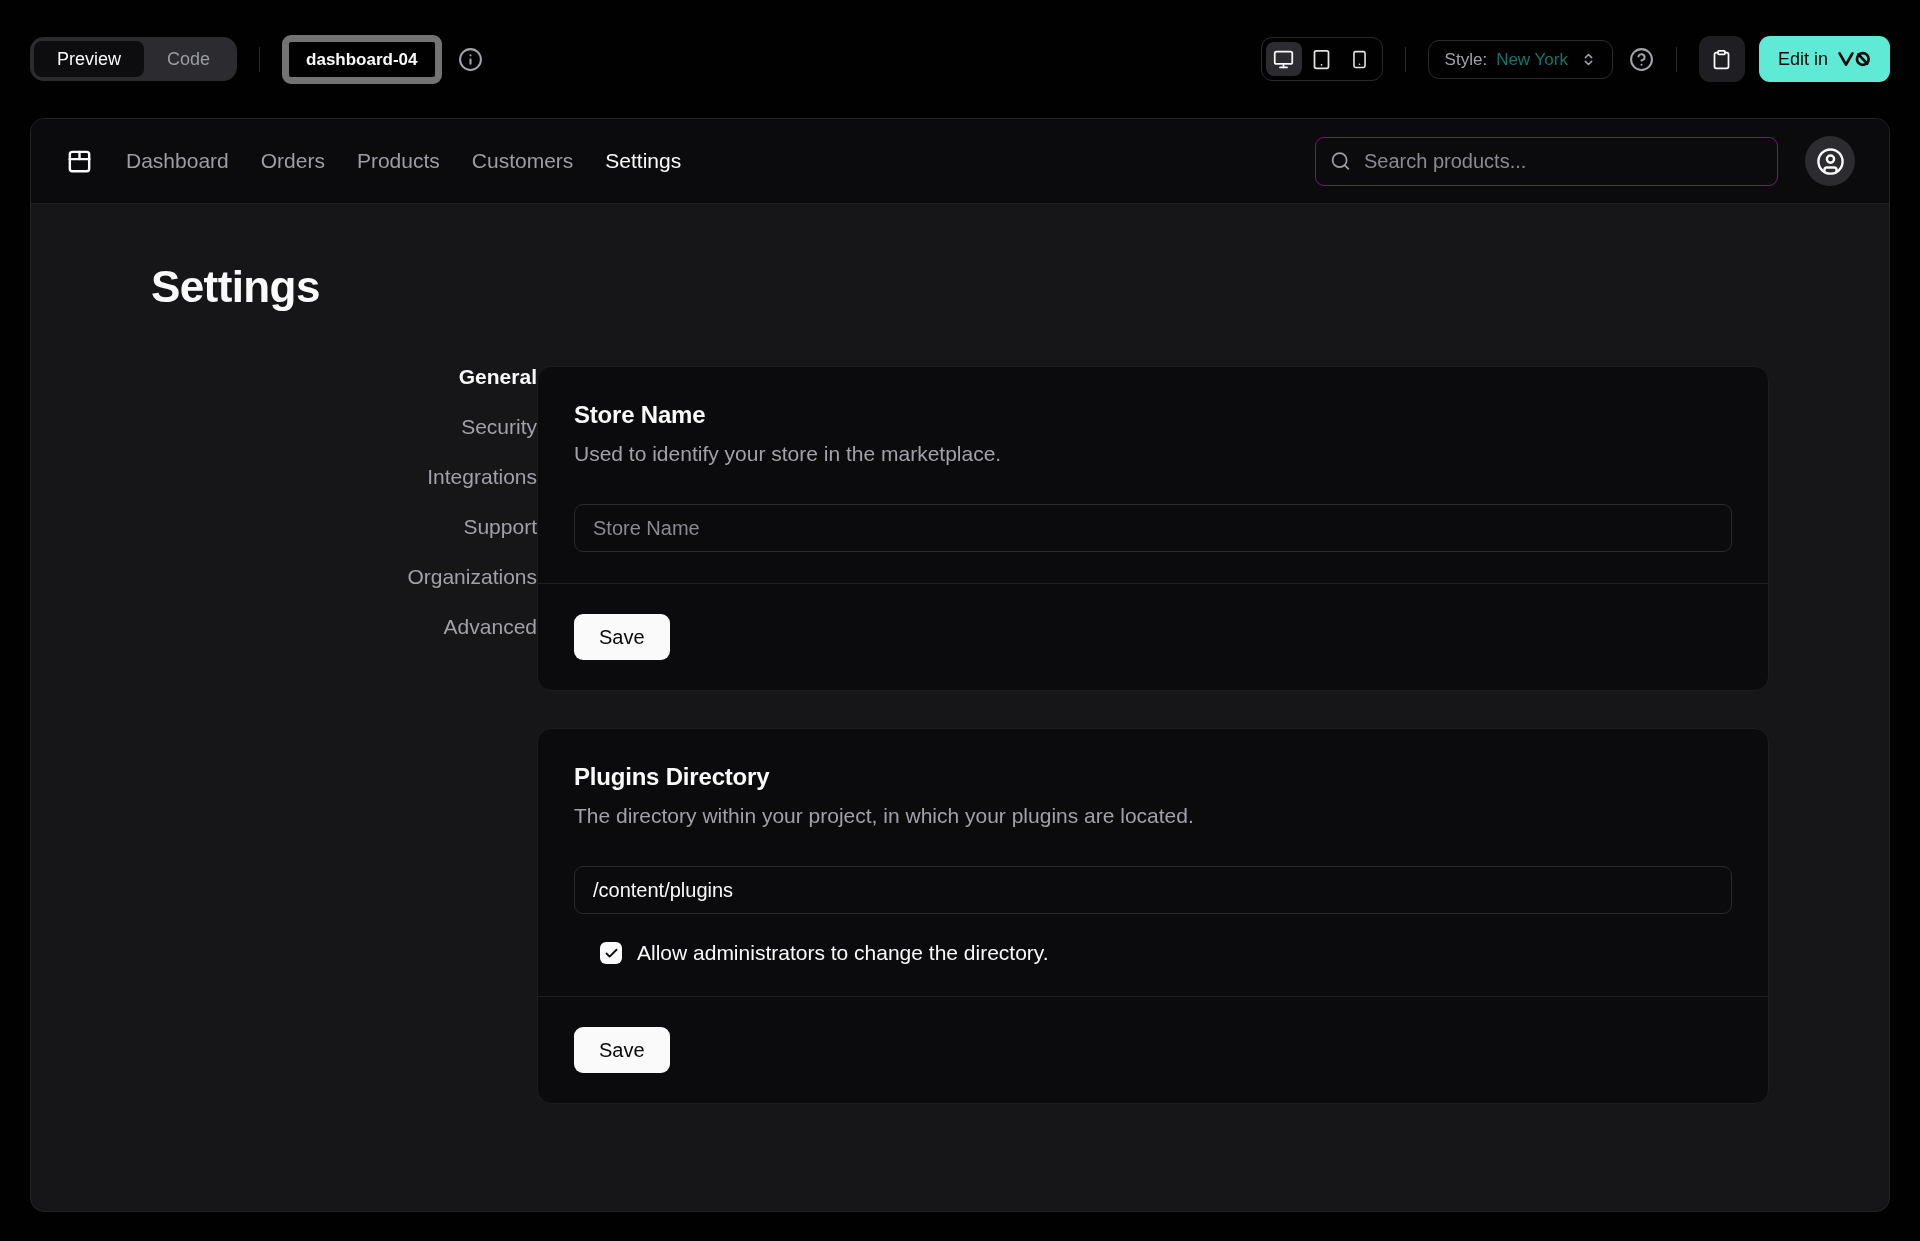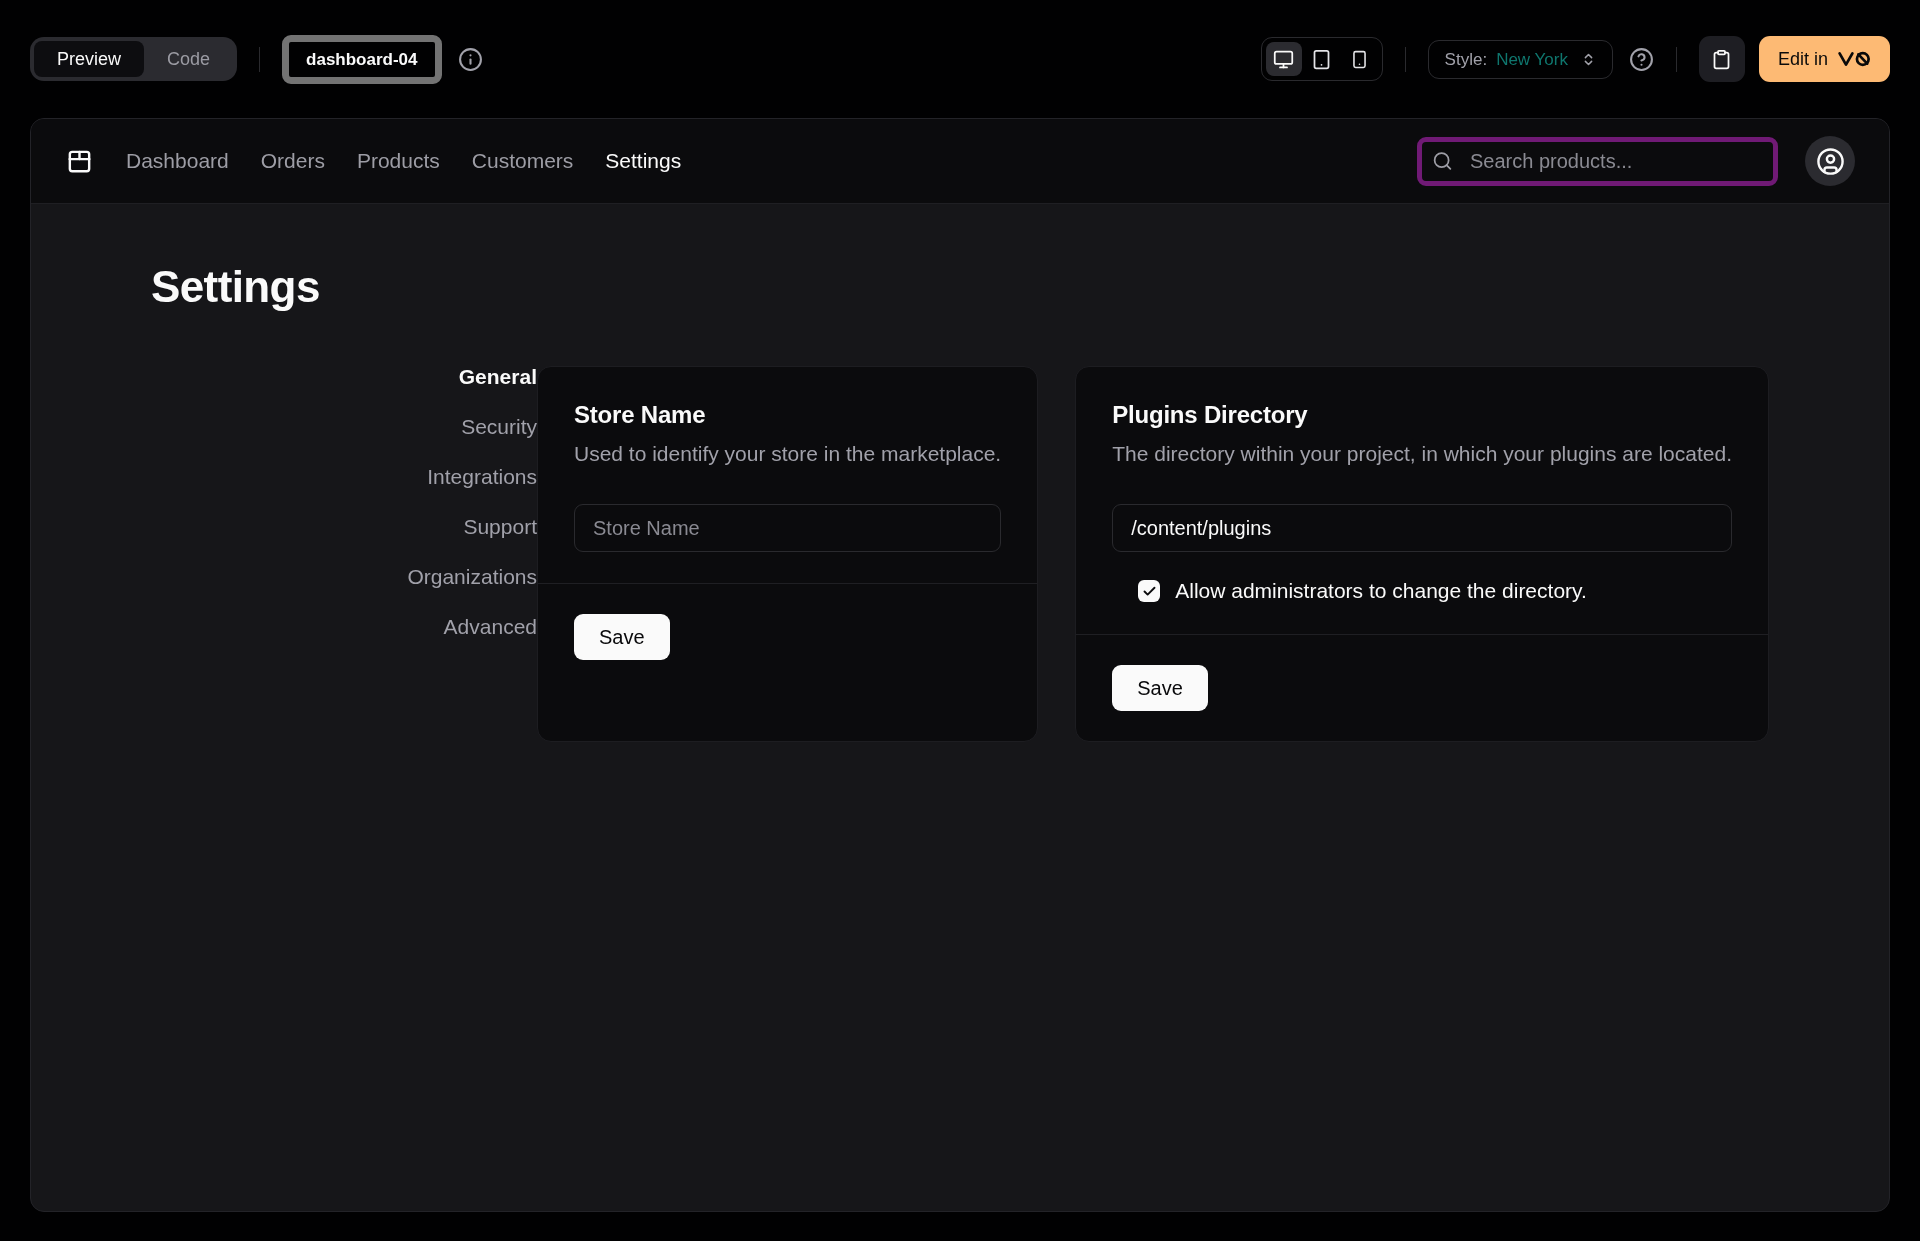--- a/index.html
+++ b/index.html
@@ -62,21 +62,21 @@
   .style-select .val { font-size:17px; color:#0f766e; font-weight:500; }
   .style-select .chev { color:#a1a1aa; margin-left:4px; }
 
   .clip-btn {
     width:46px; height:46px; border:none; border-radius:11px;
     background:#1e1e23; color:#fafafa; cursor:pointer;
     display:flex; align-items:center; justify-content:center;
   }
   .edit-btn {
     margin-left:14px; height:46px; border:none; border-radius:11px;
-    background:#fdba74; color:#0a0a0a; cursor:pointer;
+    background:#5eead4; color:#0a0a0a; cursor:pointer;
     display:flex; align-items:center; gap:9px; padding:0 19px;
     font-family:inherit; font-size:18px; font-weight:500;
   }
 
   
   .preview-frame {
     margin:0 30px; height:1094px;
     background:#161619;
     border:1px solid #232328; border-radius:14px;
     overflow:hidden;
@@ -93,22 +93,22 @@
   .nav-link {
     font-size:21px; font-weight:500; color:#9d9da5; text-decoration:none; cursor:pointer;
   }
   .nav-link.active { color:#fafafa; }
   .header-right { margin-left:auto; display:flex; align-items:center; gap:27px; }
   .search-wrap { position:relative; }
   .search-wrap .search-icon {
     position:absolute; left:15px; top:50%; transform:translateY(-50%); color:#9d9da5;
   }
   .search-input {
-    width:361px; height:49px;
-    background:transparent; border:5px solid #701a75; border-radius:9px;
+    width:463px; height:49px;
+    background:transparent; border:1px solid #701a75; border-radius:9px;
     padding:0 16px 0 48px;
     font-family:inherit; font-size:20px; color:#a16207;
   }
   .search-input::placeholder { color:#8a8a92; }
   .avatar-btn {
     width:50px; height:50px; border:none; border-radius:50%;
     background:#2b2b30; color:#fafafa; cursor:pointer;
     display:flex; align-items:center; justify-content:center;
   }
 
@@ -120,21 +120,21 @@
     margin-top:54px;
     display:grid; grid-template-columns:386px 1fr;
     align-items:start;
   }
   .settings-nav { display:flex; flex-direction:column; gap:29px;align-items:flex-end; }
   .settings-nav a {
     font-size:21px; color:#a1a1aa; text-decoration:none; cursor:pointer; line-height:1;
   }
   .settings-nav a.active { color:#fafafa; font-weight:700; }
 
-  .cards { display:flex; flex-direction:row; gap:37px; }
+  .cards { display:flex; flex-direction:column; gap:37px; }
   .card {
     background:#0b0b0d; border:1px solid #1d1d21; border-radius:14px;
   }
   .card-body { padding:34px 36px 31px 36px; }
   .card-title { font-size:24px; font-weight:700; color:#fafafa; letter-spacing:-0.2px; }
   .card-desc { margin-top:13px; font-size:21px; color:#a1a1aa; }
   .text-input {
     margin-top:38px; width:100%; height:48px;
     background:transparent; border:1px solid #2a2a2e; border-radius:9px;
     padding:0 18px; font-family:inherit; font-size:20px; color:#fafafa;

